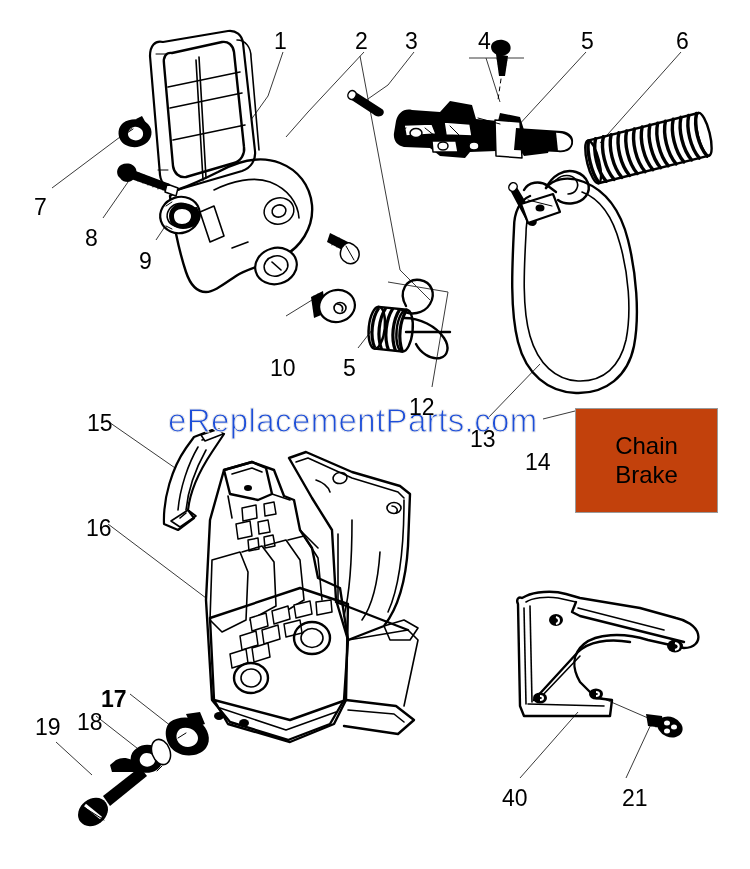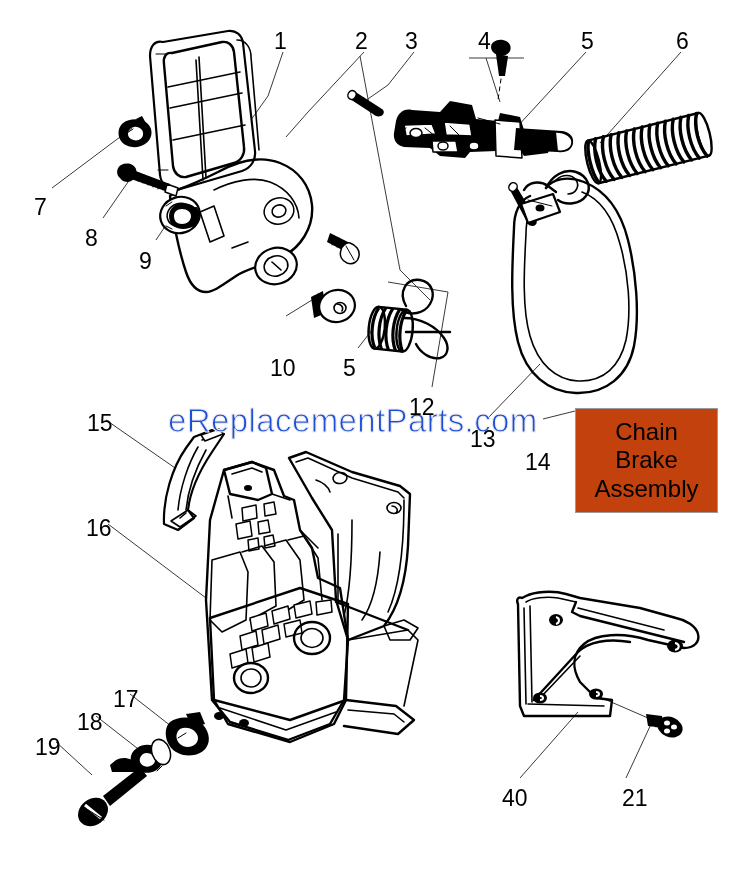--- a/index.html
+++ b/index.html
@@ -426,40 +426,39 @@
       <ellipse fill="#fff" cx="667" cy="731" rx="3" ry="2.5"></ellipse>
     </g>
 
   </svg>
 
   <div class="wm" style="left:168px; top:402px;">eReplacementParts.com</div>
 
   <div class="assembly-box" style="left:575px; top:408px; width:143px; height:105px;">
     <div class="ab-line">Chain</div>
     <div class="ab-line">Brake</div>
-    <div class="ab-line">Assembly</div>
   </div>
 
   <div id="callout-layer">
       <div class="callout" style="left: 274px; top: 30px;">1</div>
       <div class="callout" style="left: 355px; top: 30px;">2</div>
       <div class="callout" style="left: 405px; top: 30px;">3</div>
       <div class="callout" style="left: 478px; top: 30px;">4</div>
       <div class="callout" style="left: 581px; top: 30px;">5</div>
       <div class="callout" style="left: 676px; top: 30px;">6</div>
       <div class="callout" style="left: 34px; top: 196px;">7</div>
       <div class="callout" style="left: 85px; top: 227px;">8</div>
       <div class="callout" style="left: 139px; top: 250px;">9</div>
       <div class="callout" style="left: 270px; top: 325px; margin-top: 32px;">10</div>
       <div class="callout" style="left: 343px; top: 357px;">5</div>
       <div class="callout" style="left: 409px; top: 396px;">12</div>
       <div class="callout" style="left: 470px; top: 428px;">13</div>
       <div class="callout" style="left: 525px; top: 439px; margin-top: 12px;">14</div>
       <div class="callout" style="left: 87px; top: 412px;">15</div>
       <div class="callout" style="left: 86px; top: 517px;">16</div>
-      <div class="callout" style="left: 113px; top: 688px;">17</div>
+      <div class="callout" style="left: 101px; top: 688px; font-weight: bold;">17</div>
       <div class="callout" style="left: 77px; top: 711px; text-align: center;">18</div>
-      <div class="callout" style="left: 35px; top: 736px;">19</div>
+      <div class="callout" style="left: 35px; top: 716px;">19</div>
       <div class="callout" style="left: 502px; top: 787px;">40</div>
       <div class="callout" style="left: 608px; top: 787px; margin-left: 14px;">21</div>
     </div>
 
 </div>
 
 </body></html>

